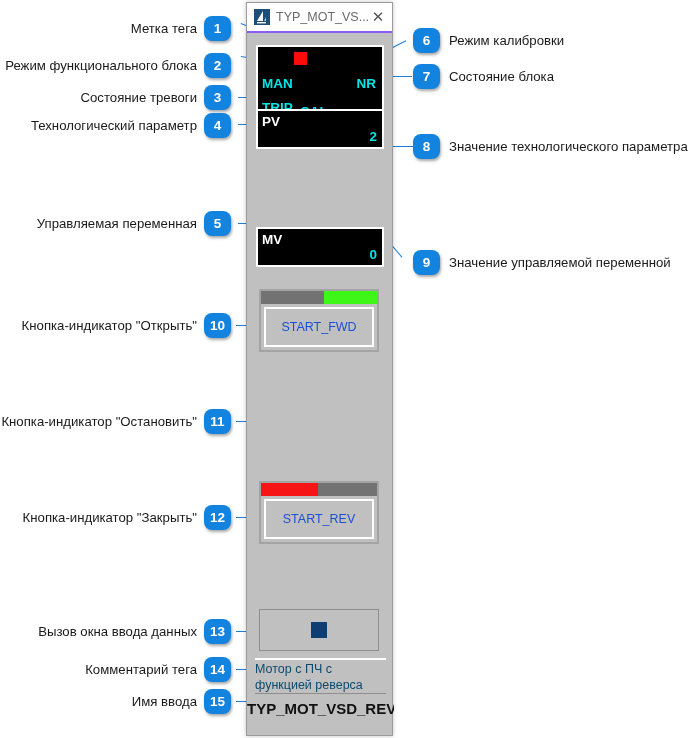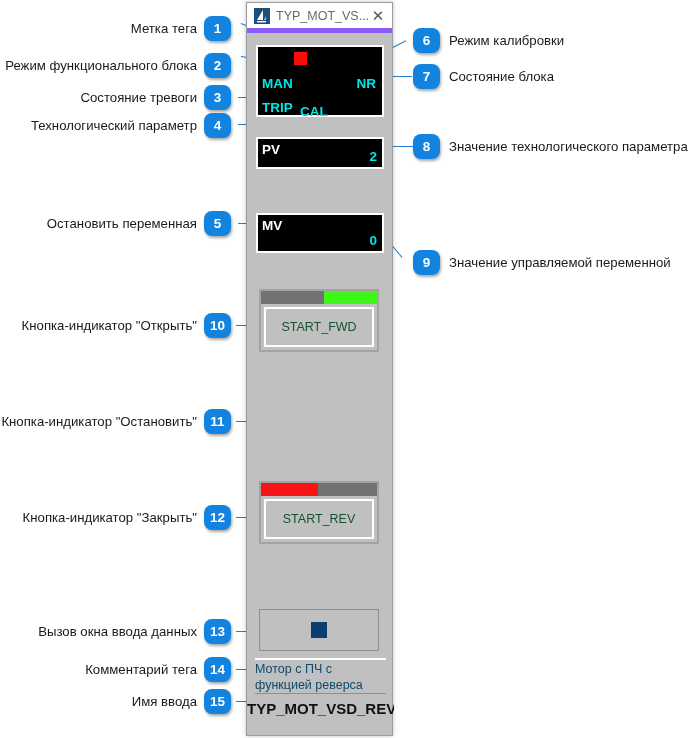--- a/index.html
+++ b/index.html
@@ -59,21 +59,21 @@
     width: 147px;
     height: 734px;
     background: #c0c0c0;
     border: 1px solid #9b9b9b;
     box-sizing: border-box;
     box-shadow: 0 0 4px rgba(0,0,0,0.25);
   }
   #title-bar {
     height: 30px;
     background: #ffffff;
-    border-bottom: 5px solid #8b5cf6;
+    border-bottom: 2px solid #8b5cf6;
     display: flex;
     align-items: center;
     padding: 0 4px 0 7px;
     box-sizing: border-box;
   }
   #app-icon {
     width: 16px; height: 16px;
     flex: none;
     margin-right: 6px;
   }
@@ -121,22 +121,22 @@
     position: absolute;
     left: 36px; top: 5px;
     width: 13px; height: 13px;
     background: #fb0b0b;
   }
   #fb-mode   { left: 4px;  top: 30px; }
   #block-st  { right: 6px; top: 30px; }
   #alarm-st  { left: 4px;  top: 54px; }
   #calib-st  { left: 42px; top: 58px; }
 
-  #pv-panel { left: 9px; top: 104px; width: 128px; height: 32px; }
-  #mv-panel { left: 9px; top: 180px; width: 128px; height: 40px; }
+  #pv-panel { left: 9px; top: 76px; width: 128px; height: 40px; }
+  #mv-panel { left: 9px; top: 194px; width: 128px; height: 40px; }
   .panel-tag { position: absolute; left: 4px; top: 4px; color: #ffffff;
                font-size: 13.5px; font-weight: bold; line-height: 1; }
   .panel-val { position: absolute; right: 5px; bottom: 4px; color: #00e5e5;
                font-size: 13.5px; font-weight: bold; line-height: 1; }
 
   
   .ind-button {
     position: absolute;
     left: 12px;
     width: 120px;
@@ -156,21 +156,21 @@
   .ind-face {
     position: absolute;
     left: 3px; right: 3px;
     top: 16px; bottom: 3px;
     border: 2px solid #ffffff;
     box-sizing: border-box;
     display: flex;
     align-items: center;
     justify-content: center;
     font-size: 12.5px;
-    color: #14532d;
+    color: #1d4ed8;
   }
   #btn-fwd  { top: 256px; }
   #btn-stop { top: 352px; }
   #btn-rev  { top: 448px; }
 
   
   #data-entry {
     position: absolute;
     left: 12px; top: 576px;
     width: 120px; height: 42px;
@@ -238,21 +238,21 @@
 </div>
 <div class="callout left" style="right:463px; top:85px;">
   <span class="callout-label">Состояние тревоги</span>
   <span class="badge">3</span>
 </div>
 <div class="callout left" style="right:463px; top:113px;">
   <span class="callout-label">Технологический параметр</span>
   <span class="badge">4</span>
 </div>
 <div class="callout left" style="right:463px; top:211px;">
-  <span class="callout-label">Остановить переменная</span>
+  <span class="callout-label">Управляемая переменная</span>
   <span class="badge">5</span>
 </div>
 <div class="callout left" style="right:463px; top:313px;">
   <span class="callout-label">Кнопка-индикатор "Открыть"</span>
   <span class="badge">10</span>
 </div>
 <div class="callout left" style="right:463px; top:409px;">
   <span class="callout-label">Кнопка-индикатор "Остановить"</span>
   <span class="badge">11</span>
 </div>

